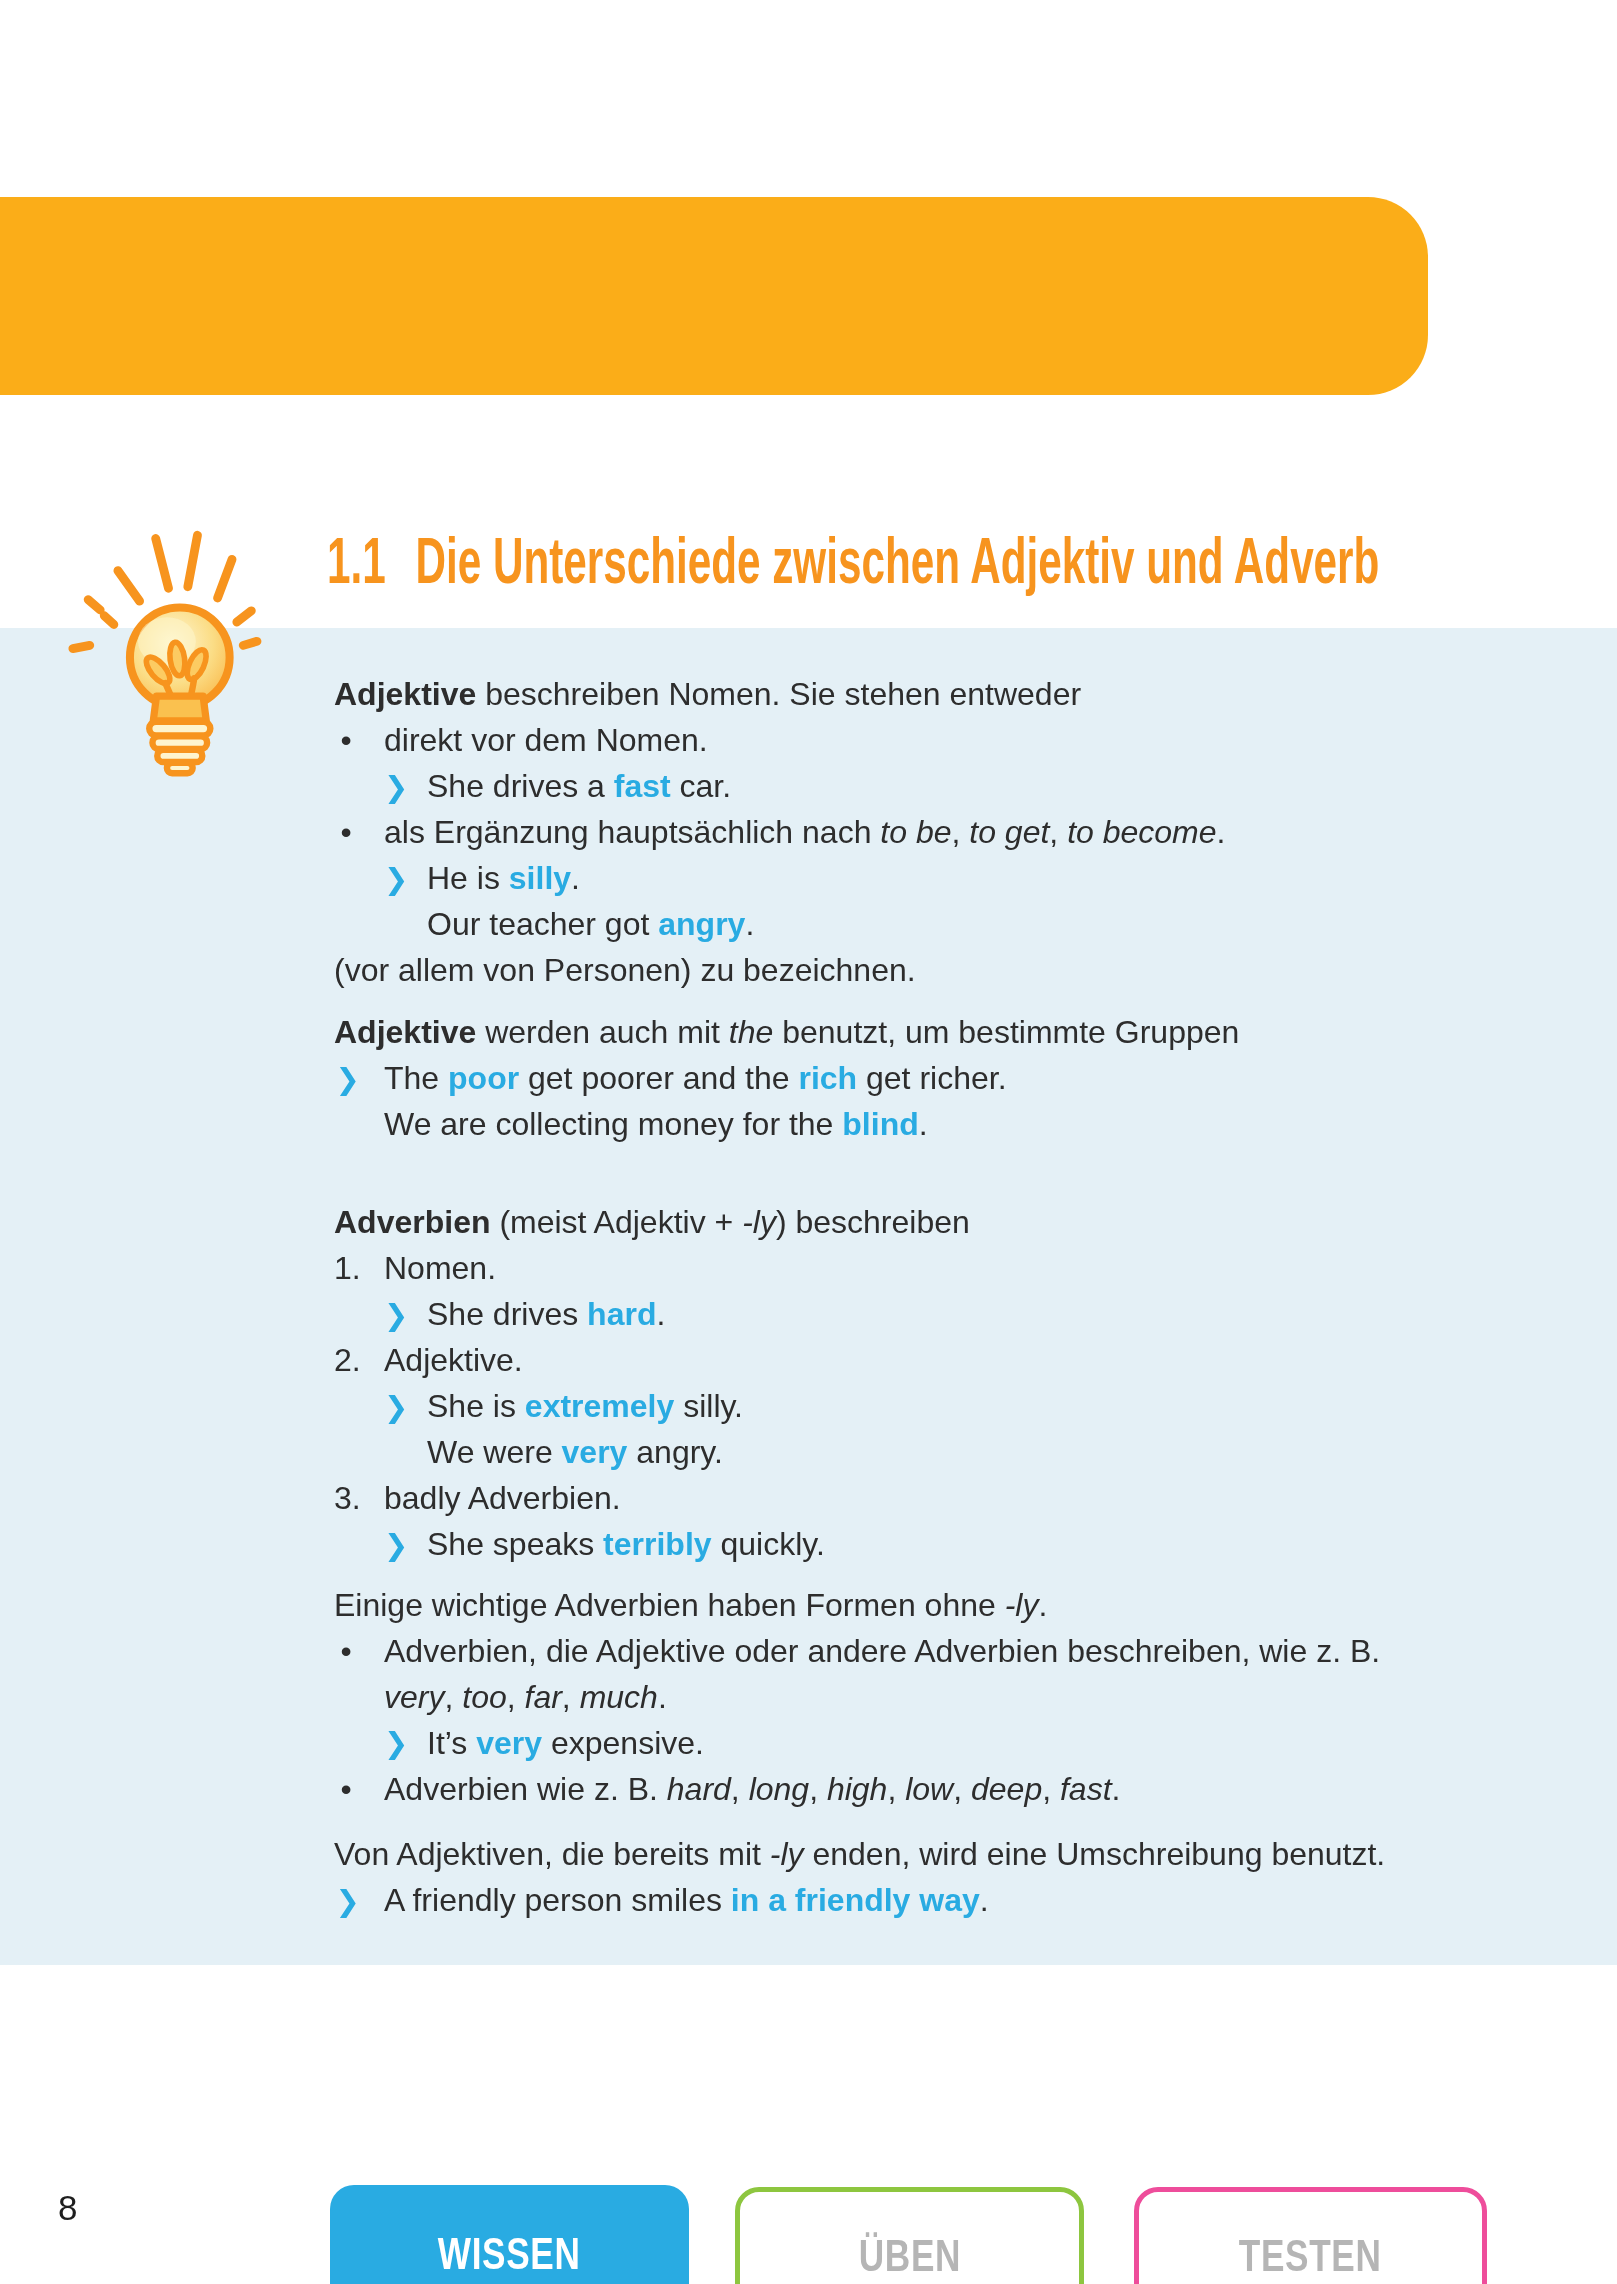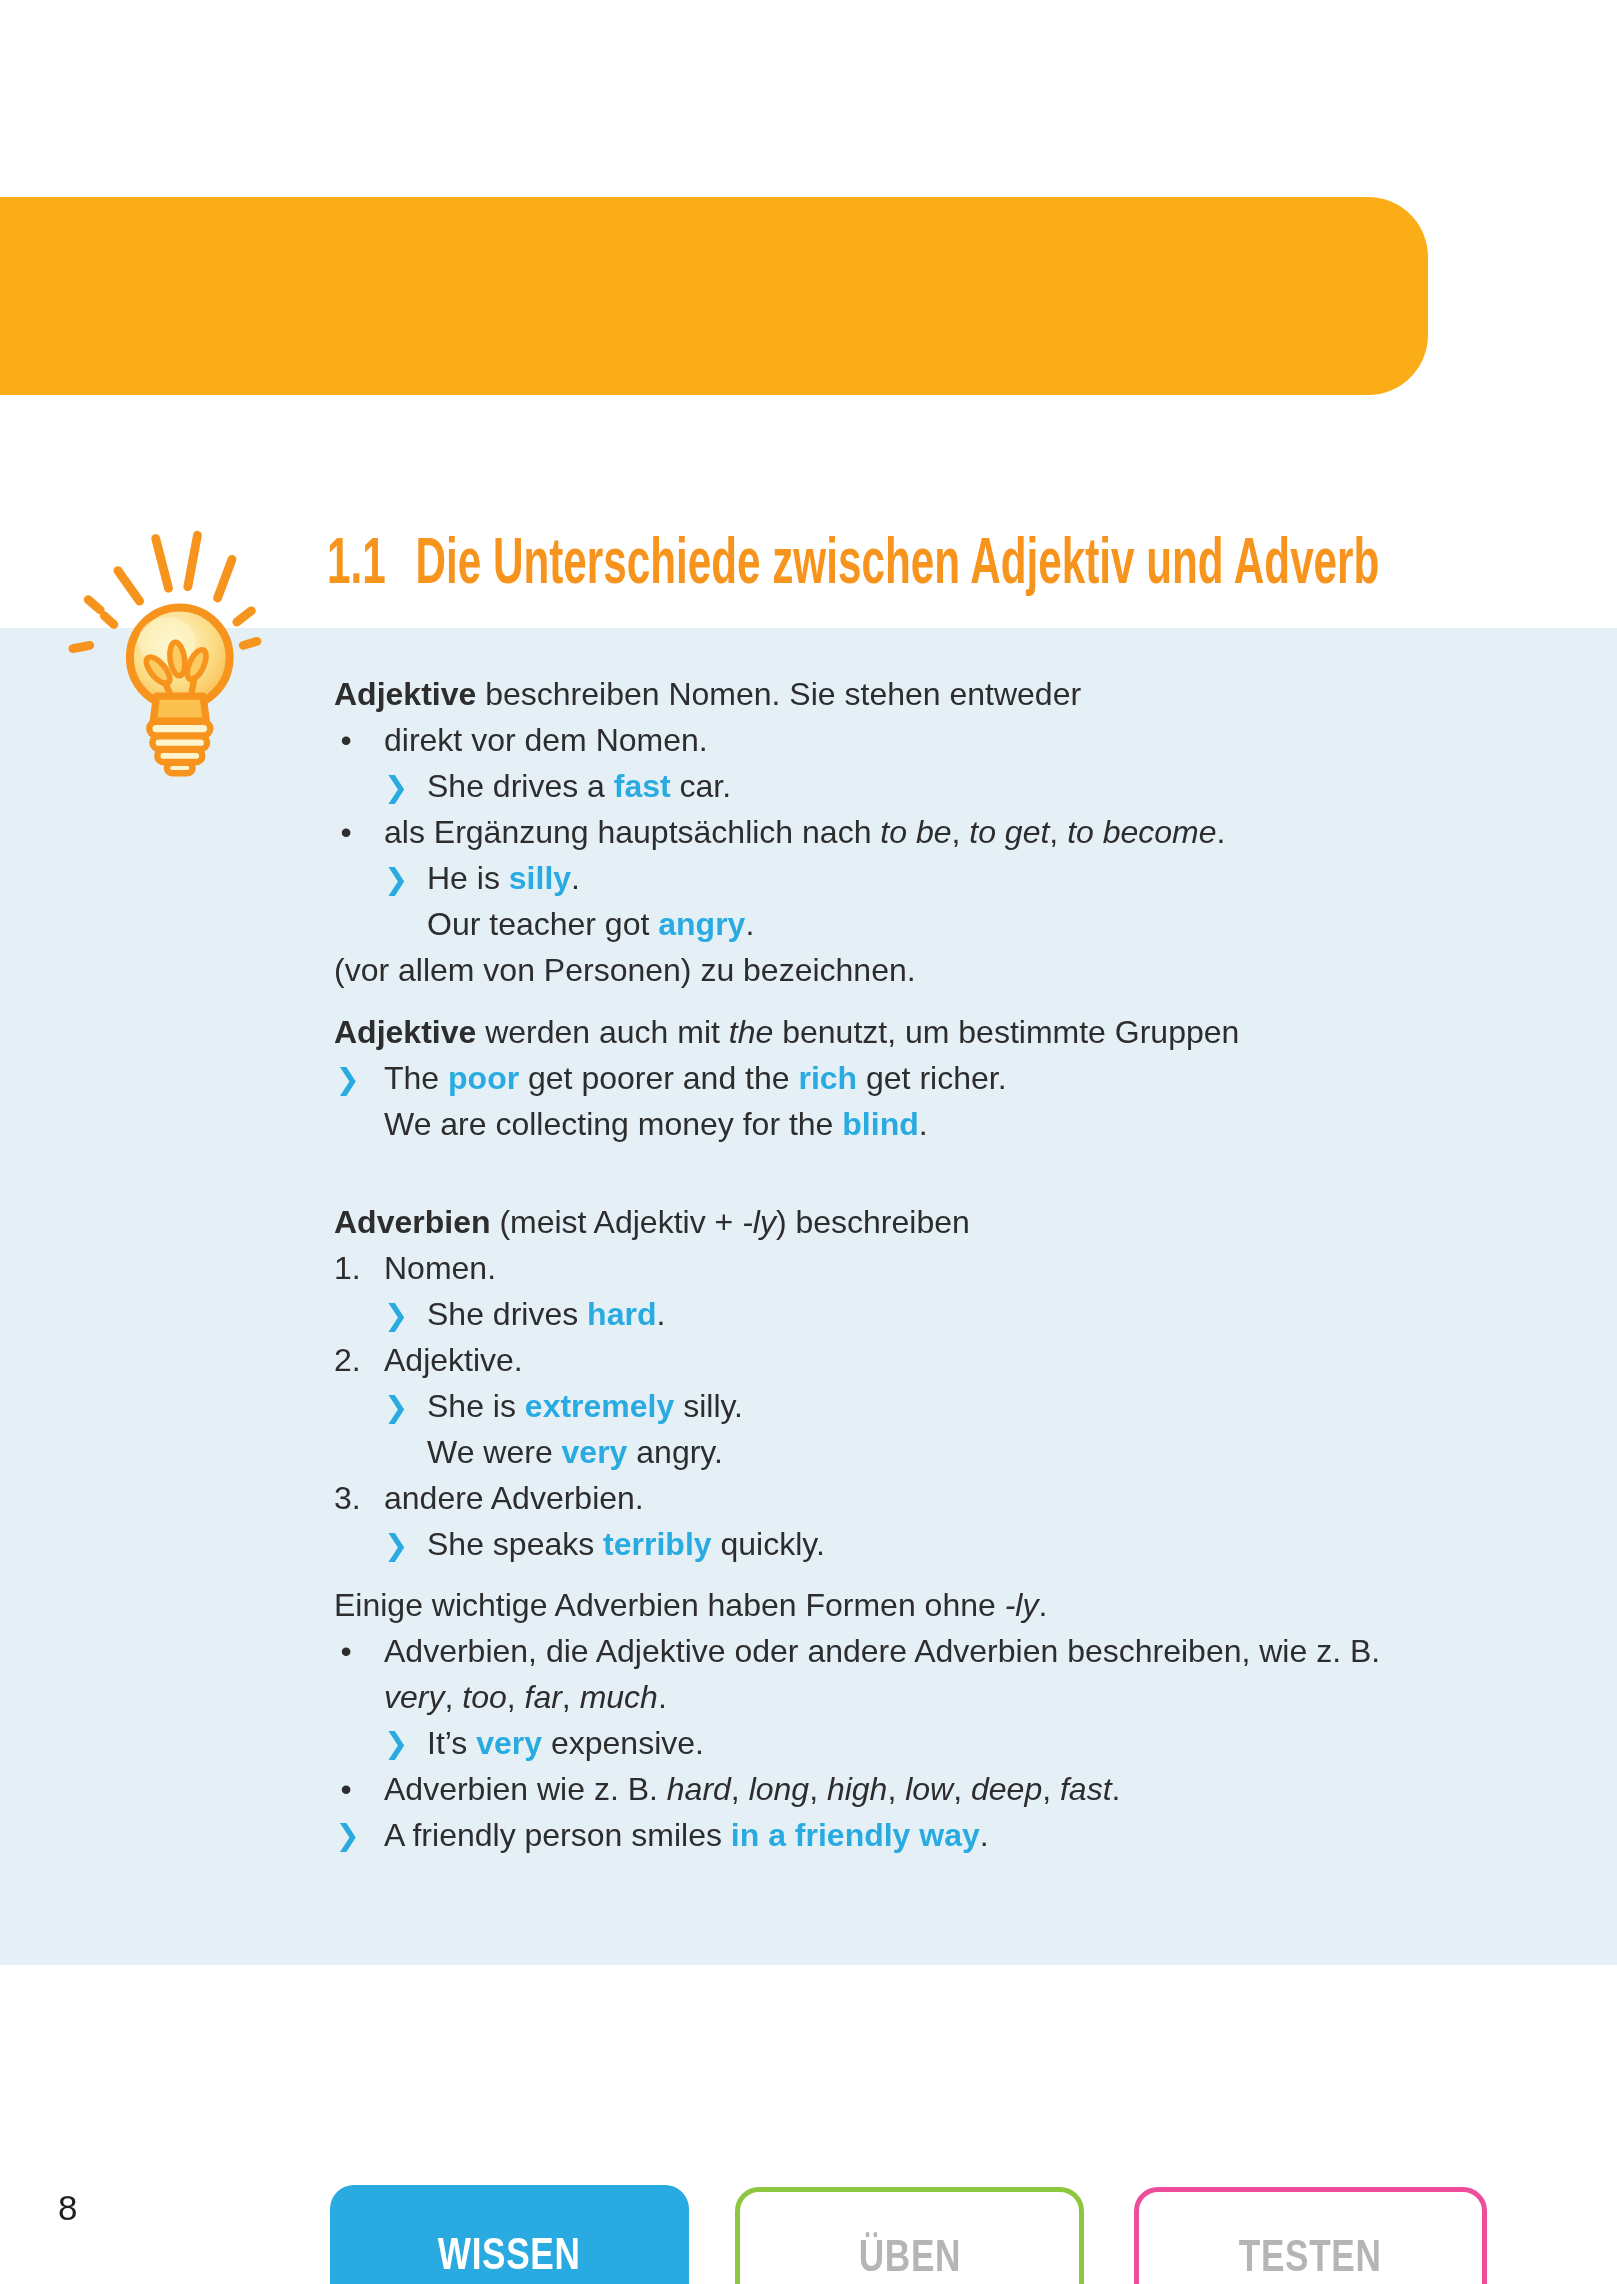--- a/index.html
+++ b/index.html
@@ -126,27 +126,28 @@
       <div class="line para"><span class="seg-n">(vor allem von Personen) zu bezeichnen.</span></div>
       <div class="line para" style="margin-top: 16px;"><span class="seg-b">Adjektive</span><span class="seg-n"> werden auch mit </span><span class="seg-i">the</span><span class="seg-n"> benutzt, um bestimmte Gruppen</span></div>
       <div class="line ex1"><span class="marker chev">❯</span><span class="seg-n">The </span><span class="seg-a">poor</span><span class="seg-n"> get poorer and the </span><span class="seg-a">rich</span><span class="seg-n"> get richer.</span></div>
       <div class="line cont1"><span class="seg-n">We are collecting money for the </span><span class="seg-a">blind</span><span class="seg-n">.</span></div>
       <div class="line para" style="margin-top: 52px;"><span class="seg-b">Adverbien</span><span class="seg-n"> (meist Adjektiv + </span><span class="seg-i">-ly</span><span class="seg-n">) beschreiben</span></div>
       <div class="line num-item"><span class="marker">1.</span><span class="seg-n">Nomen.</span></div>
       <div class="line ex2"><span class="marker chev">❯</span><span class="seg-n">She drives </span><span class="seg-a">hard</span><span class="seg-n">.</span></div>
       <div class="line num-item"><span class="marker">2.</span><span class="seg-n">Adjektive.</span></div>
       <div class="line ex2"><span class="marker chev">❯</span><span class="seg-n">She is </span><span class="seg-a">extremely</span><span class="seg-n"> silly.</span></div>
       <div class="line cont2"><span class="seg-n">We were </span><span class="seg-a">very</span><span class="seg-n"> angry.</span></div>
-      <div class="line num-item"><span class="marker">3.</span><span class="seg-n">andere Adverbien.</span></div>
+      <div class="line num-item"><span class="marker">3.</span><span class="seg-n">badly Adverbien.</span></div>
       <div class="line ex2"><span class="marker chev">❯</span><span class="seg-n">She speaks </span><span class="seg-a">terribly</span><span class="seg-n"> quickly.</span></div>
       <div class="line para" style="margin-top: 14.5px;"><span class="seg-n">Einige wichtige Adverbien haben Formen ohne </span><span class="seg-i">-ly</span><span class="seg-n">.</span></div>
       <div class="line bullet"><span class="marker">•</span><span class="seg-n">Adverbien, die Adjektive oder andere Adverbien beschreiben, wie z. B.</span></div>
       <div class="line cont1"><span class="seg-i">very</span><span class="seg-n">, </span><span class="seg-i">too</span><span class="seg-n">, </span><span class="seg-i">far</span><span class="seg-n">, </span><span class="seg-i">much</span><span class="seg-n">.</span></div>
       <div class="line ex2"><span class="marker chev">❯</span><span class="seg-n">It’s </span><span class="seg-a">very</span><span class="seg-n"> expensive.</span></div>
       <div class="line bullet"><span class="marker">•</span><span class="seg-n">Adverbien wie z. B. </span><span class="seg-i">hard</span><span class="seg-n">, </span><span class="seg-i">long</span><span class="seg-n">, </span><span class="seg-i">high</span><span class="seg-n">, </span><span class="seg-i">low</span><span class="seg-n">, </span><span class="seg-i">deep</span><span class="seg-n">, </span><span class="seg-i">fast</span><span class="seg-n">.</span></div>
+      <div class="line para" style="margin-top: 19.3px;"><span class="seg-n">Von Adjektiven, die bereits mit </span><span class="seg-i">-ly</span><span class="seg-n"> enden, wird eine Umschreibung benutzt.</span></div>
       <div class="line ex1"><span class="marker chev">❯</span><span class="seg-n">A friendly person smiles </span><span class="seg-a">in a friendly way</span><span class="seg-n">.</span></div>
     </div>
 
   <div class="page-number">8</div>
 
   <div class="tab tab-active" id="tab-wissen">
     <span class="lbl">WISSEN</span>
   </div>
   <div class="tab" id="tab-ueben">
     <span class="lbl">ÜBEN</span>

